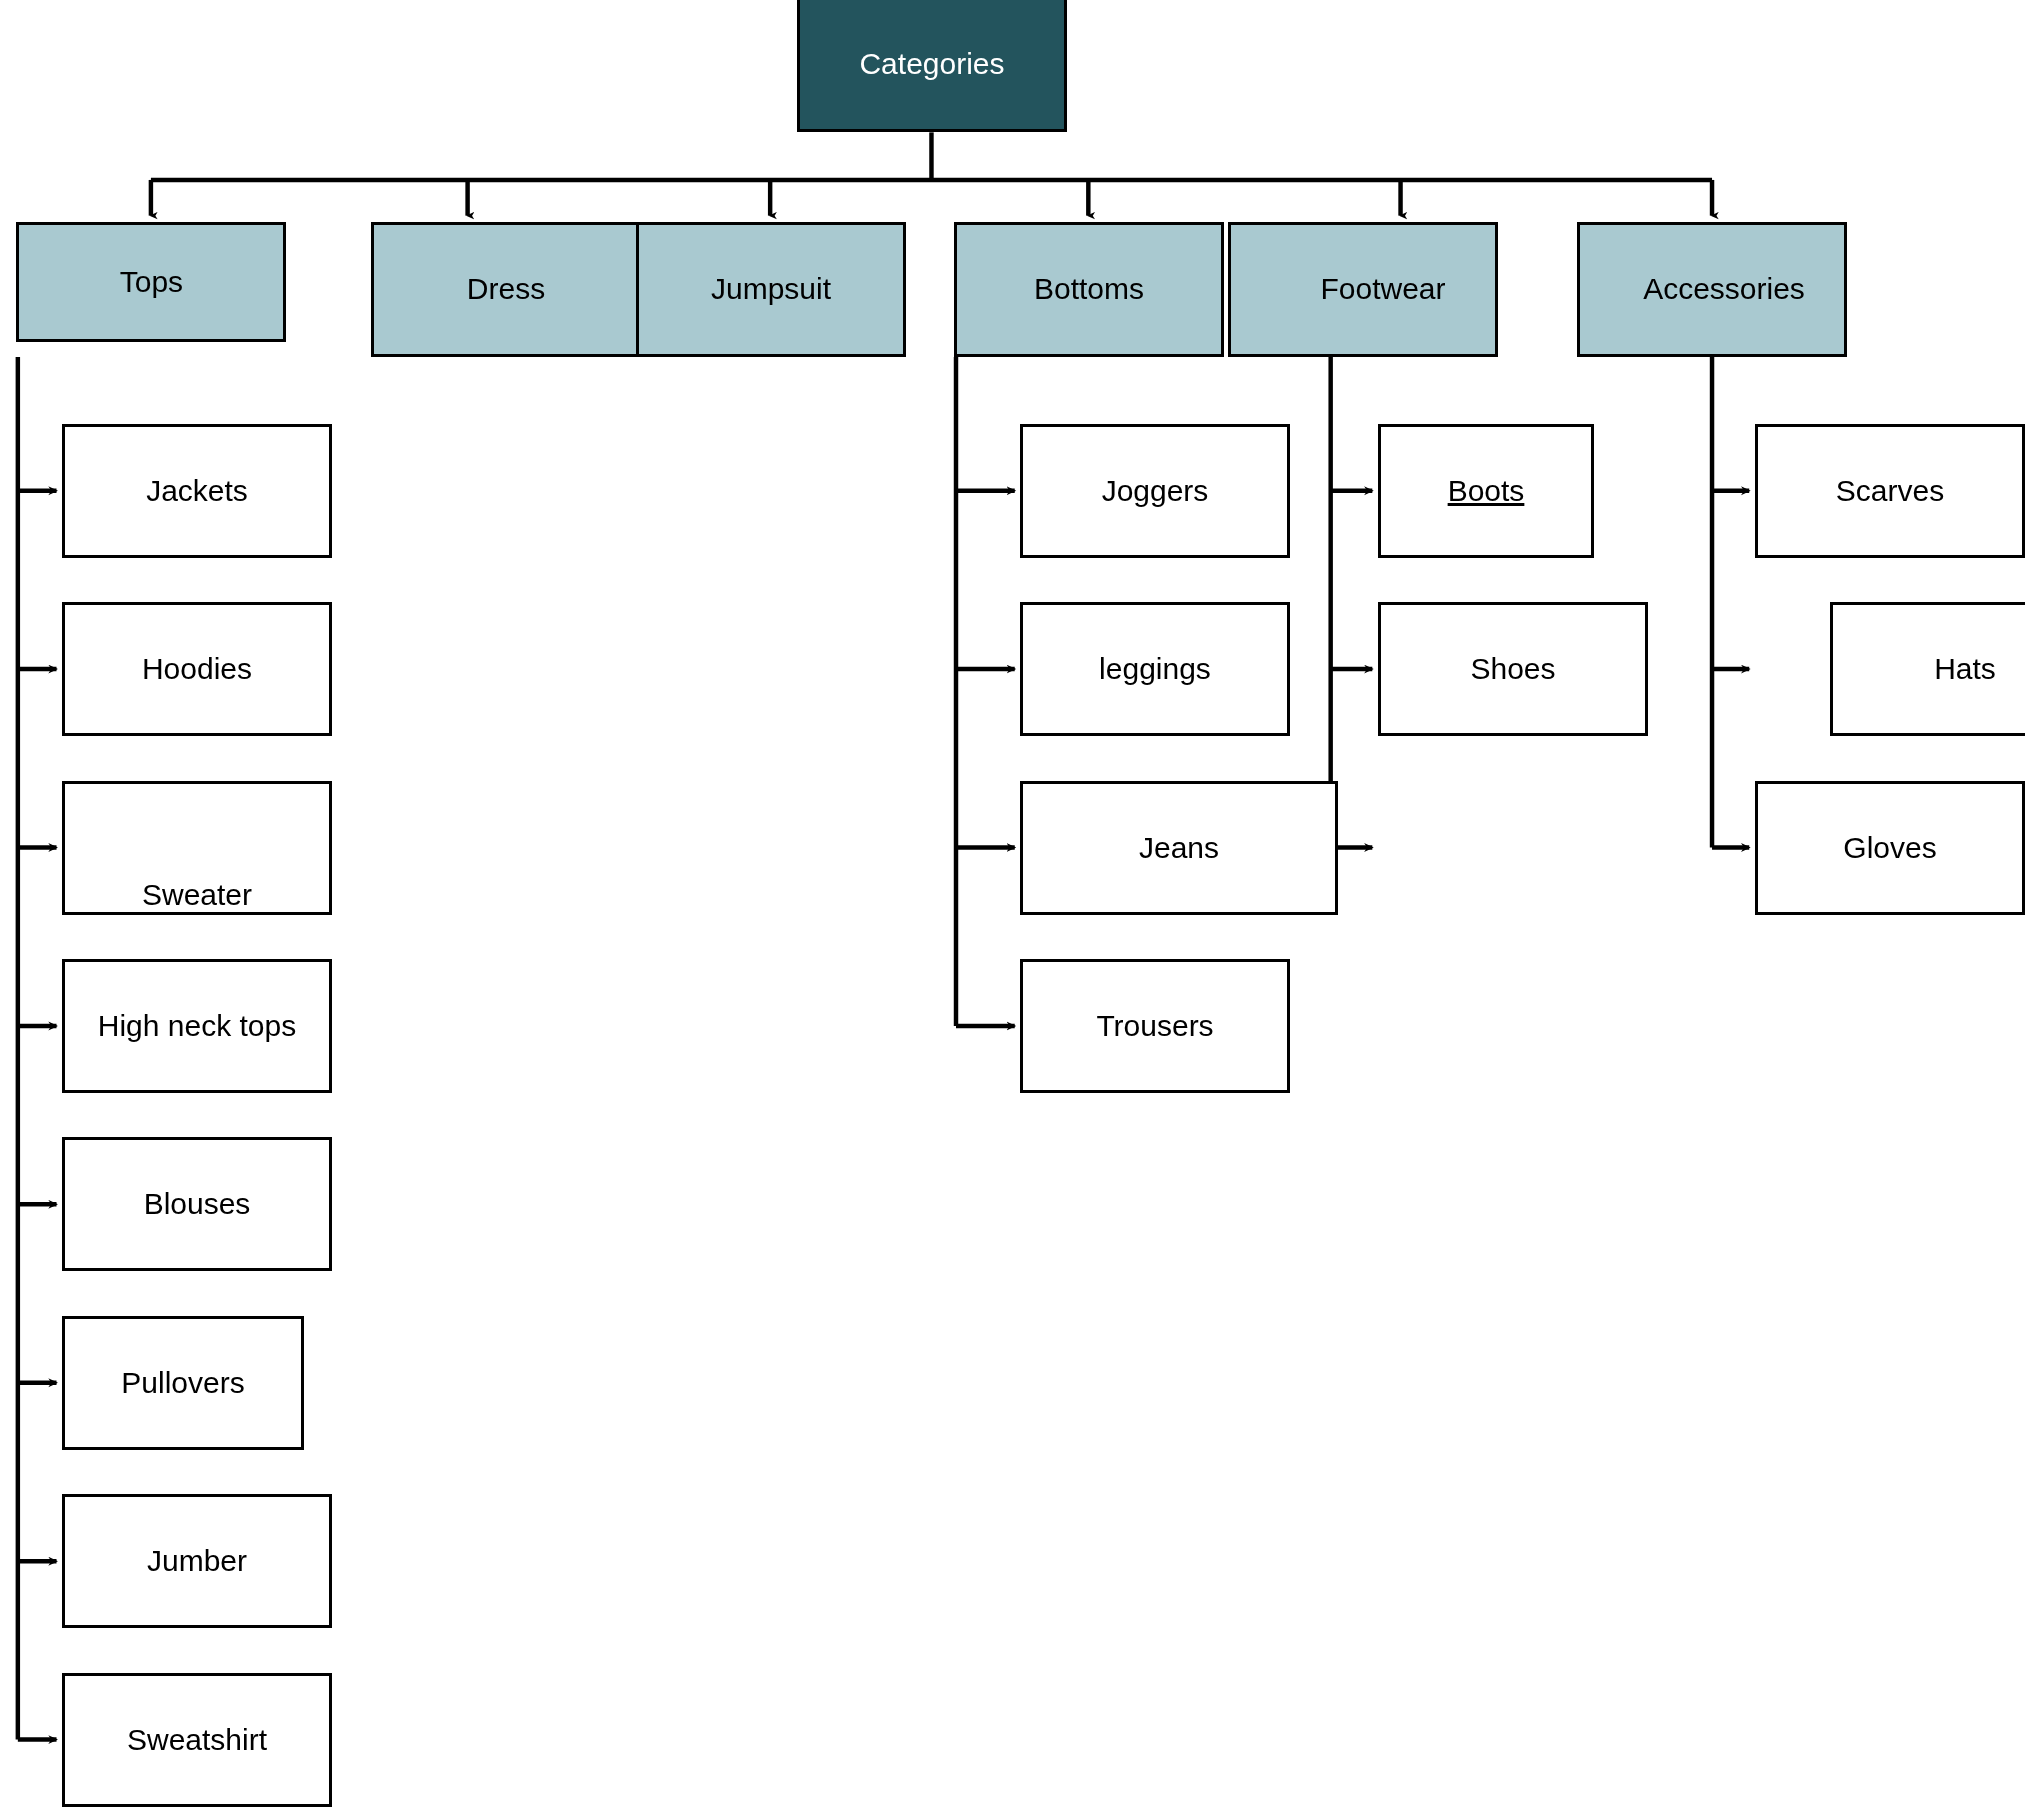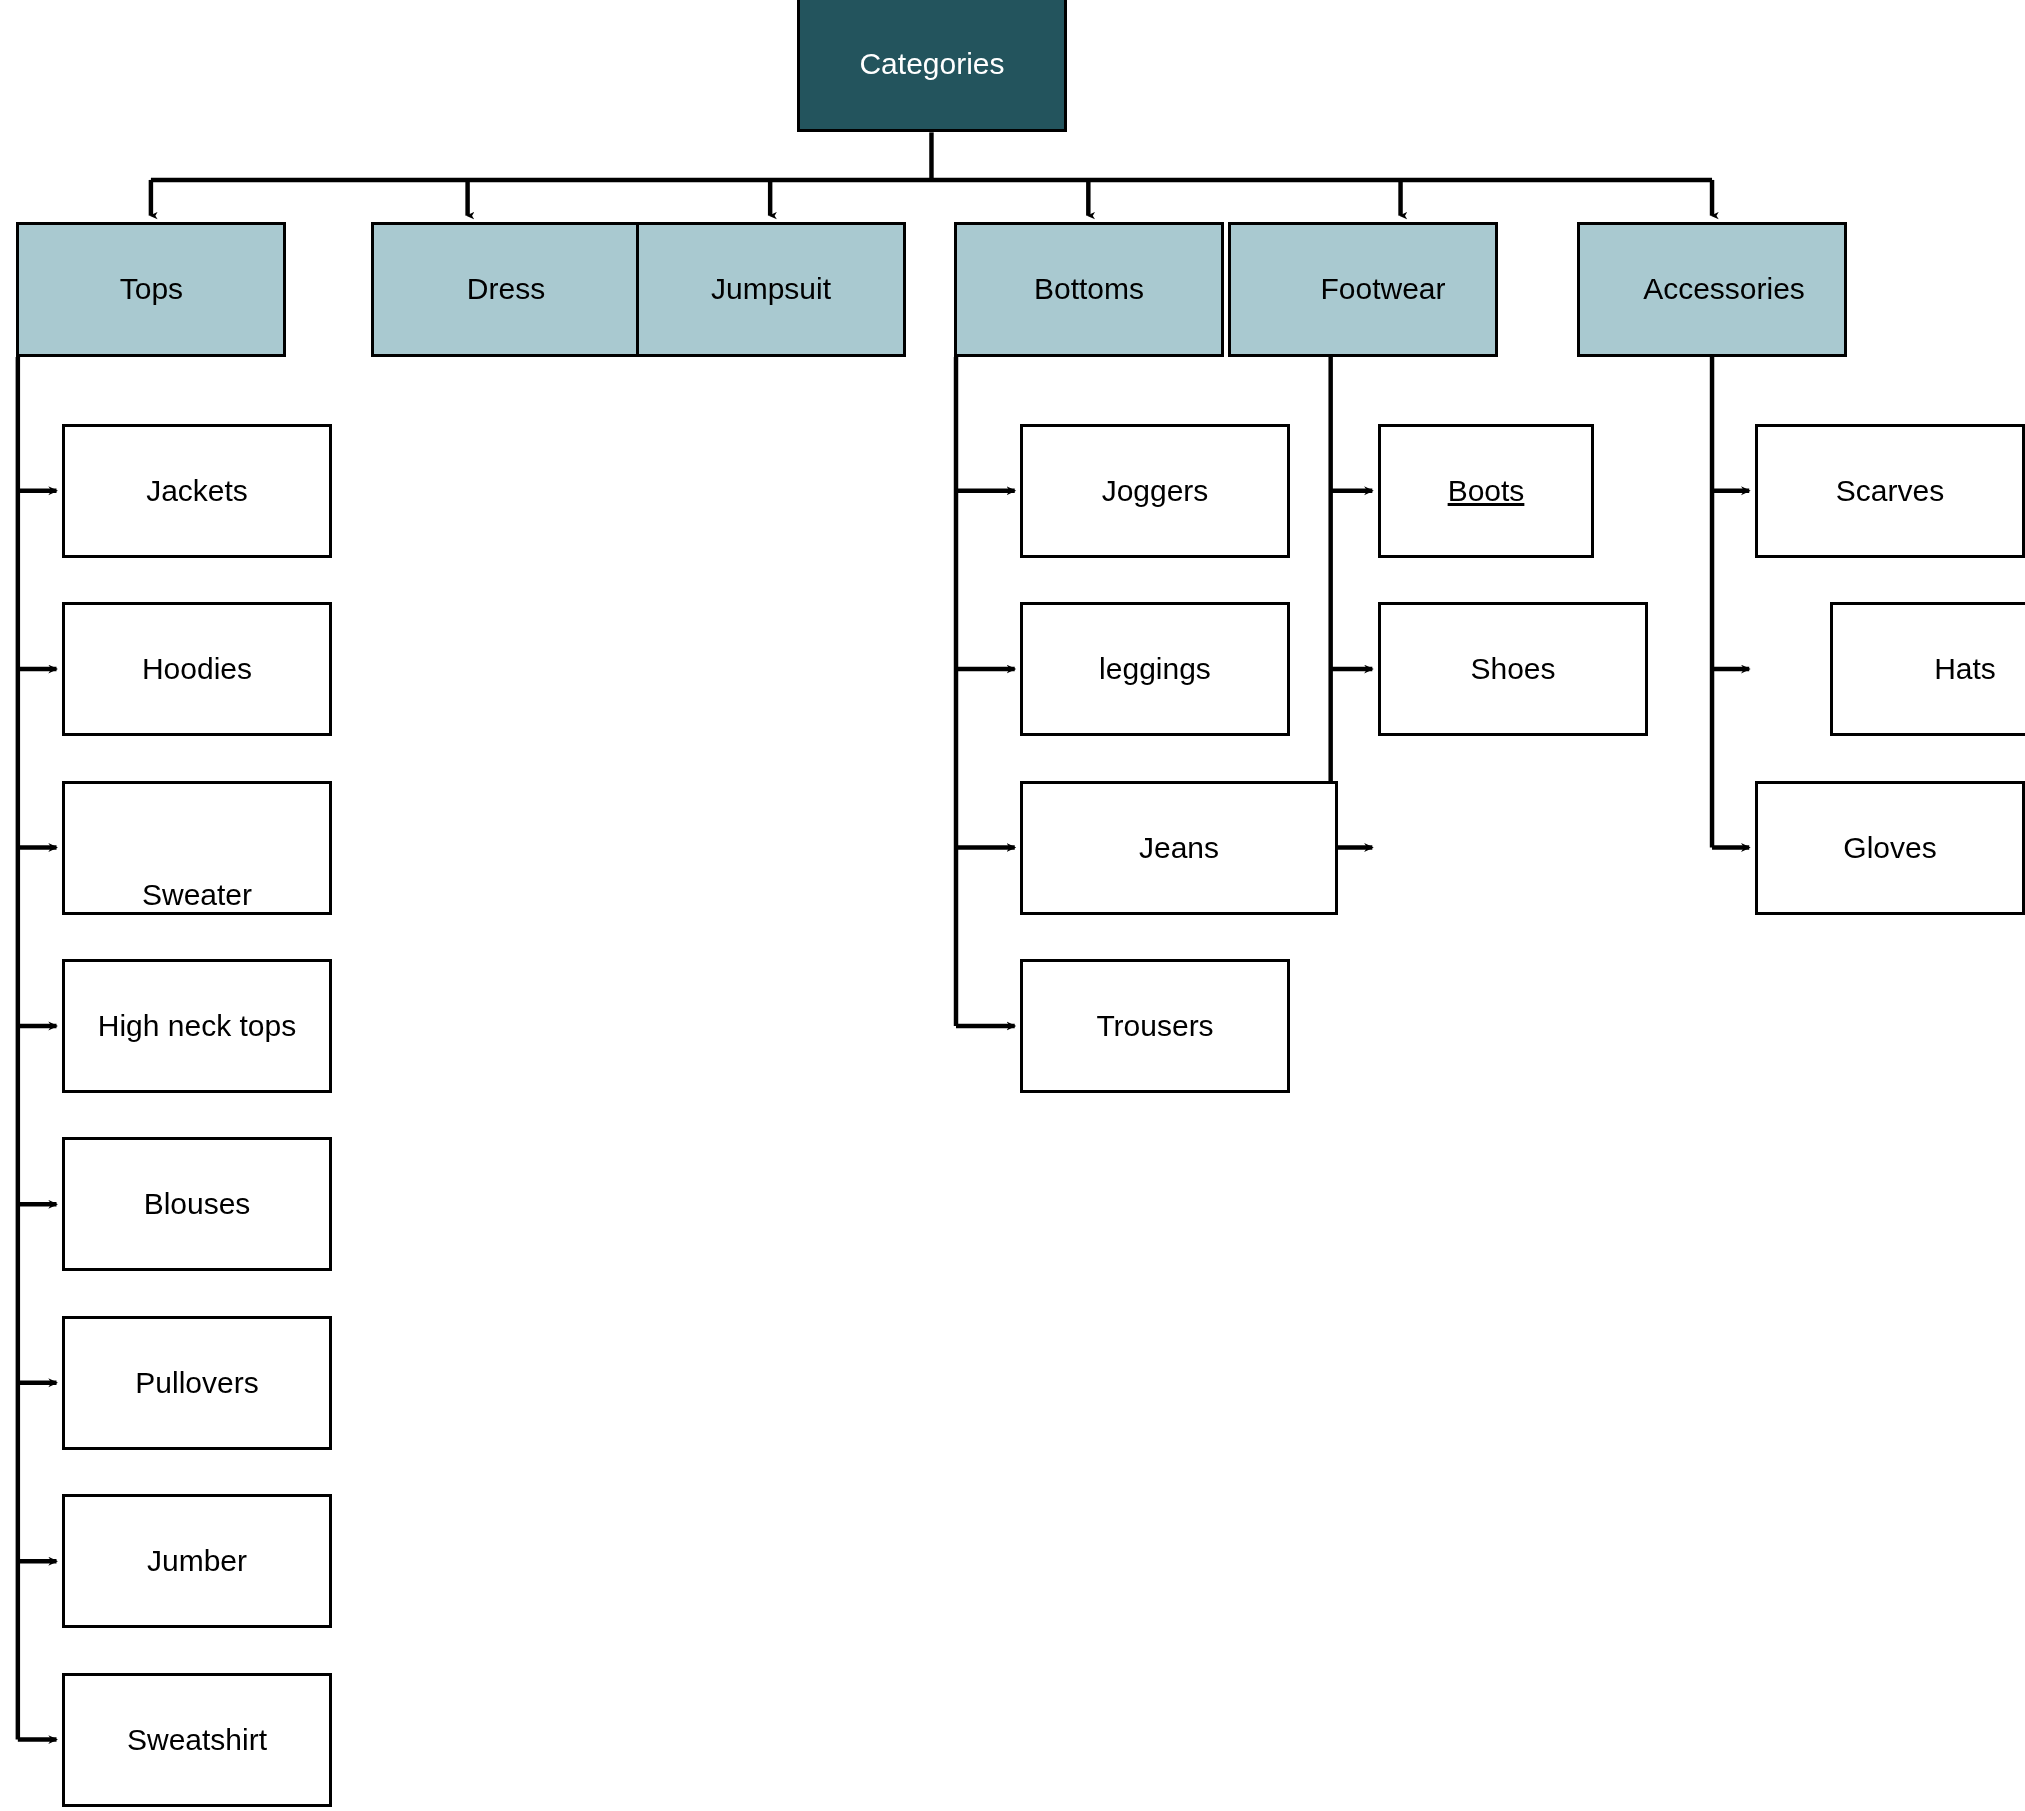--- a/index.html
+++ b/index.html
@@ -109,21 +109,21 @@
       <path d="M2303,660  L2353,660" marker-end="url(#arrowRight)"></path>
       <path d="M2303,900  L2353,900" marker-end="url(#arrowRight)"></path>
       <path d="M2303,1140 L2353,1140" marker-end="url(#arrowRight)"></path>
     </g>
   </svg>
 
   <div class="node node-root" style="left:797px; top:-3.7px; width:270px; height:136px;">
     <span class="node-label">Categories</span>
   </div>
 
-  <div class="node node-cat" style="left:16.4px; top:222px; width:270px; height:135px;">
+  <div class="node node-cat" style="left:16.4px; top:222px; width:270px; height:120px;">
     <span class="node-label">Tops</span>
   </div>
 
   <div class="node node-cat" style="left:333px; top:222px; width:270px; height:135px;margin-left:38px;">
     <span class="node-label">Dress</span>
   </div>
 
   <div class="node node-cat" style="left:636px; top:222px; width:270px; height:135px;">
     <span class="node-label">Jumpsuit</span>
   </div>
@@ -148,21 +148,21 @@
   </div>
   <div class="node node-leaf" style="left:62px; top:781px; width:270px; height:134px;align-items:flex-end;">
     <span class="node-label">Sweater</span>
   </div>
   <div class="node node-leaf" style="left:62px; top:959px; width:270px; height:134px;">
     <span class="node-label">High neck tops</span>
   </div>
   <div class="node node-leaf" style="left:62px; top:1137px; width:270px; height:134px;">
     <span class="node-label">Blouses</span>
   </div>
-  <div class="node node-leaf" style="left:62px; top:1316px; width:270px; height:134px;">
+  <div class="node node-leaf" style="left:62px; top:1316px; width:242px; height:134px;">
     <span class="node-label">Pullovers</span>
   </div>
   <div class="node node-leaf" style="left:62px; top:1494px; width:270px; height:134px;">
     <span class="node-label">Jumber</span>
   </div>
   <div class="node node-leaf" style="left:62px; top:1673px; width:270px; height:134px;">
     <span class="node-label">Sweatshirt</span>
   </div>
 
   <div class="node node-leaf" style="left:1020px; top:424px; width:270px; height:134px;">

